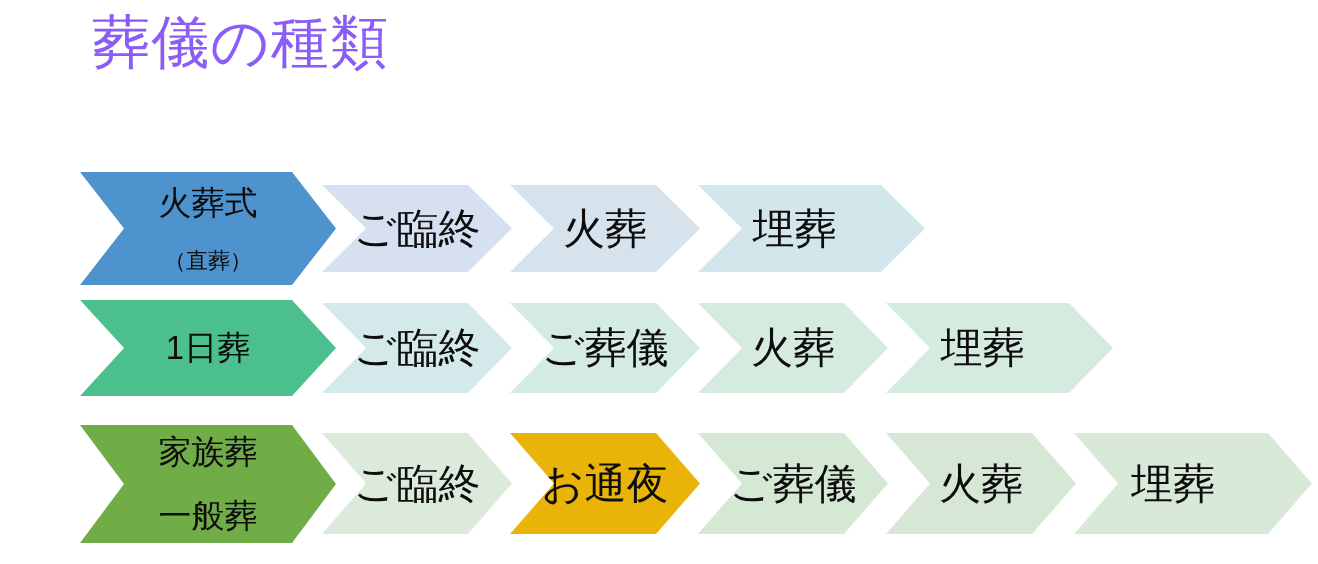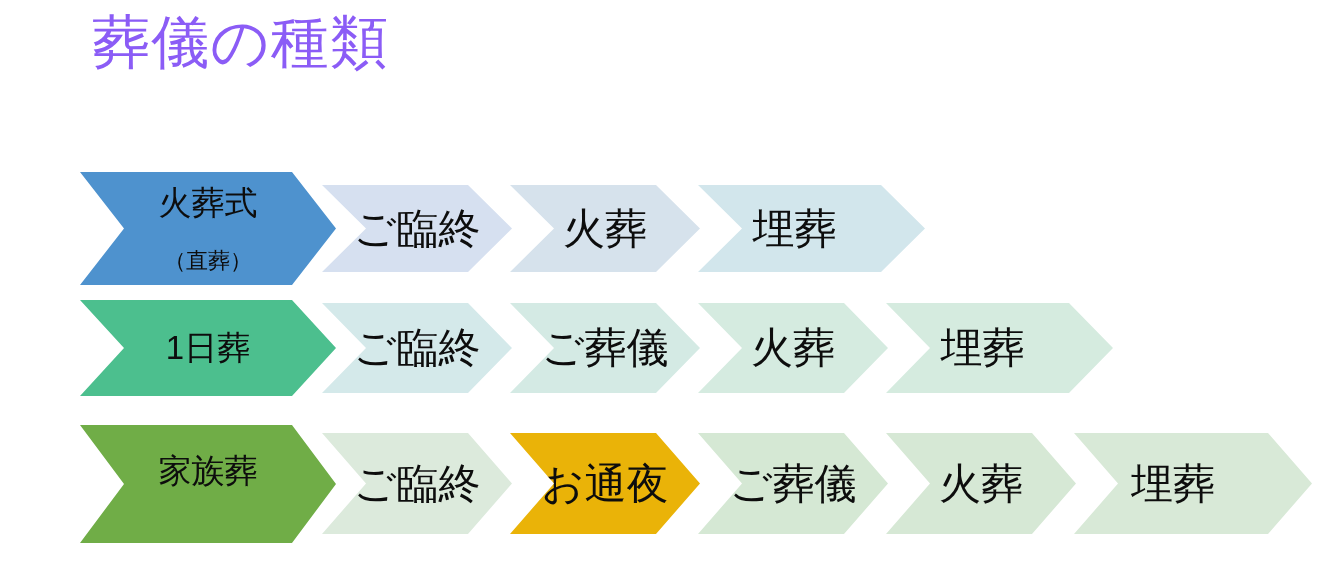--- a/index.html
+++ b/index.html
@@ -132,20 +132,21 @@
     </div>
     <div class="chev shape" style="left:870px; top:7px; width:227px; height:90px; background:#D5EBDF;">
       <span class="step-text" style="margin-right:34px;">埋葬</span>
     </div>
   </div>
 
   <div class="flow-row" id="row-2">
     <div class="chev shape" style="left:64px; top:5px; width:256px; height:118px; background:#70AD47;">
       <div class="chev-label">
         <span class="cat-text spaced-top">家族葬</span>
+        <span class="cat-text">一般葬</span>
       </div>
     </div>
 
     <div class="chev shape" style="left:306px; top:13px; width:190px; height:101px; background:#DCEADC;">
       <span class="step-text">ご臨終</span>
     </div>
     <div class="chev shape" style="left:494px; top:13px; width:190px; height:101px; background:#eab308;">
       <span class="step-text">お通夜</span>
     </div>
     <div class="chev shape" style="left:682px; top:13px; width:190px; height:101px; background:#D5E8D4;">

